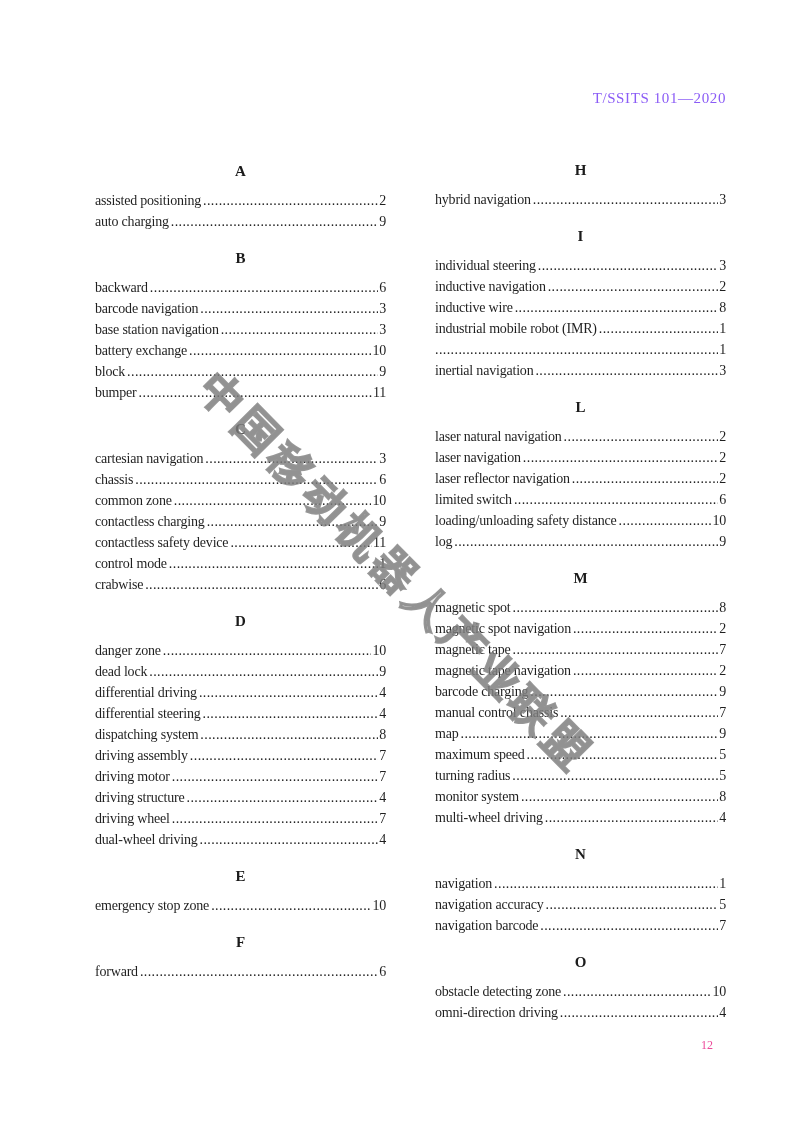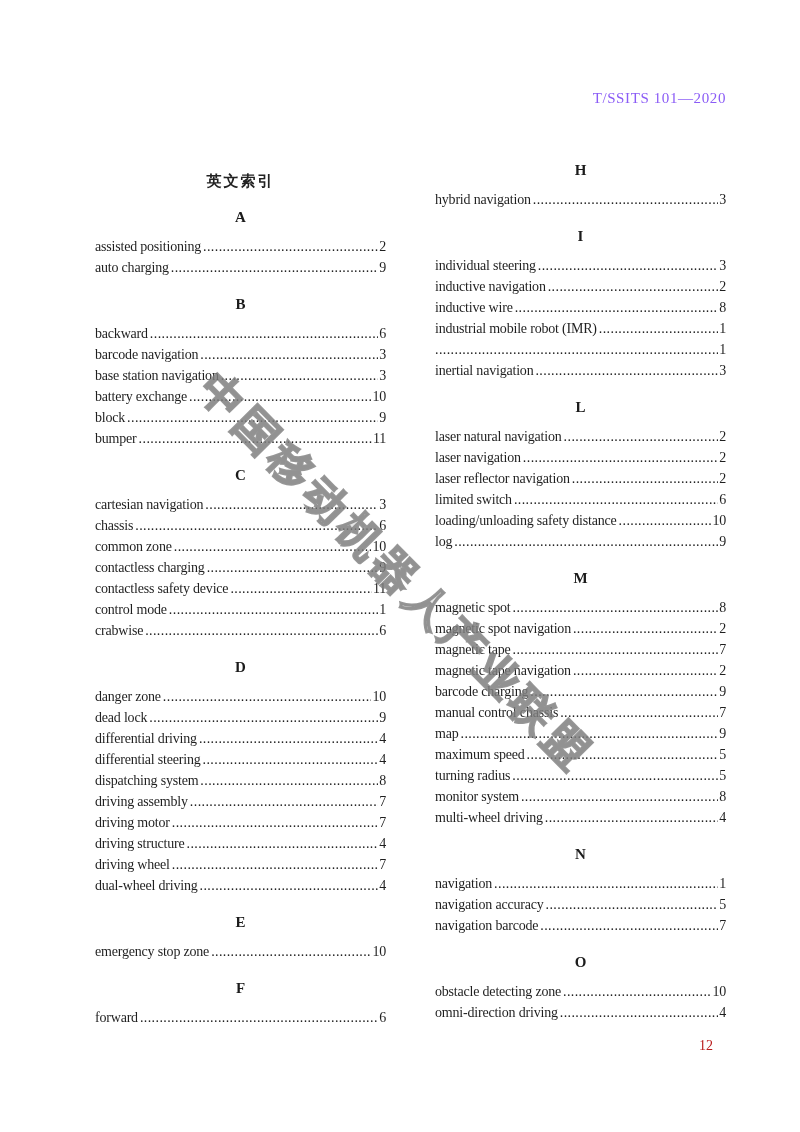--- a/index.html
+++ b/index.html
@@ -99,35 +99,34 @@
     letter-spacing: 6px;
     color: rgba(140, 140, 140, 0.22);
     -webkit-text-stroke: 2px rgba(125, 125, 125, 0.80);
     pointer-events: none;
     z-index: 5;
   }
   .footer-page-number {
     position: absolute;
     top: 1038px;
     right: 87px;
-    font-size: 14px;
-    color: #b91c1c;
+    font-size: 12px;
+    color: #ec4899;
   }
 </style>
 </head>
 <body>
 
 <div class="page">
 
   <div class="doc-header">T/SSITS 101—2020</div>
 
   <div class="watermark">中国移动机器人产业联盟</div>
 
   <div class="col col-left">
-    <div class="index-title">英文索引</div>
     <div>
         <div class="section-head">A</div>
         <div class="entry">
           <span class="term">assisted positioning</span>
           <span class="dots"></span>
           <span class="page-num">2</span>
         </div>
         <div class="entry">
           <span class="term">auto charging</span>
           <span class="dots"></span>

